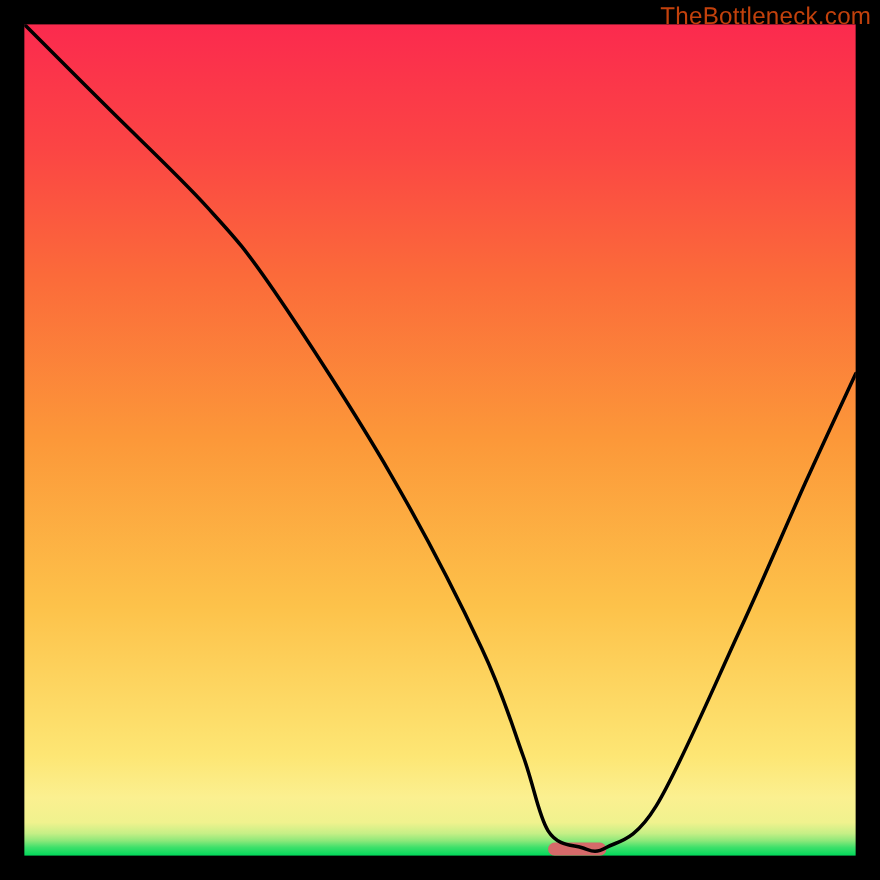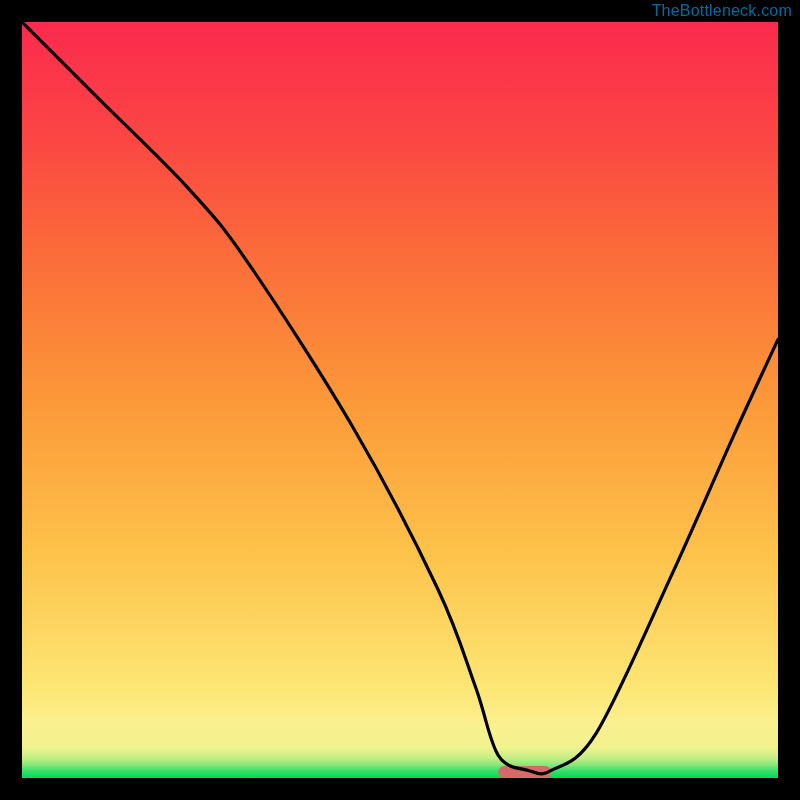--- a/index.html
+++ b/index.html
@@ -15,23 +15,23 @@
     left: 22px;
     top: 22px;
     width: 756px;
     height: 756px;
     background: #000;
   }
   .watermark {
     position: absolute;
     right: 8px;
     top: 2px;
-    color: #0369a1;
+    color: #c2410c;
     font-family: Arial, Helvetica, sans-serif;
-    font-size: 16px;
+    font-size: 22px;
     letter-spacing: 0.2px;
     user-select: none;
   }
   svg { display: block; }
 </style>
 </head>
 <body>
 
 <div class="watermark">TheBottleneck.com</div>
 

